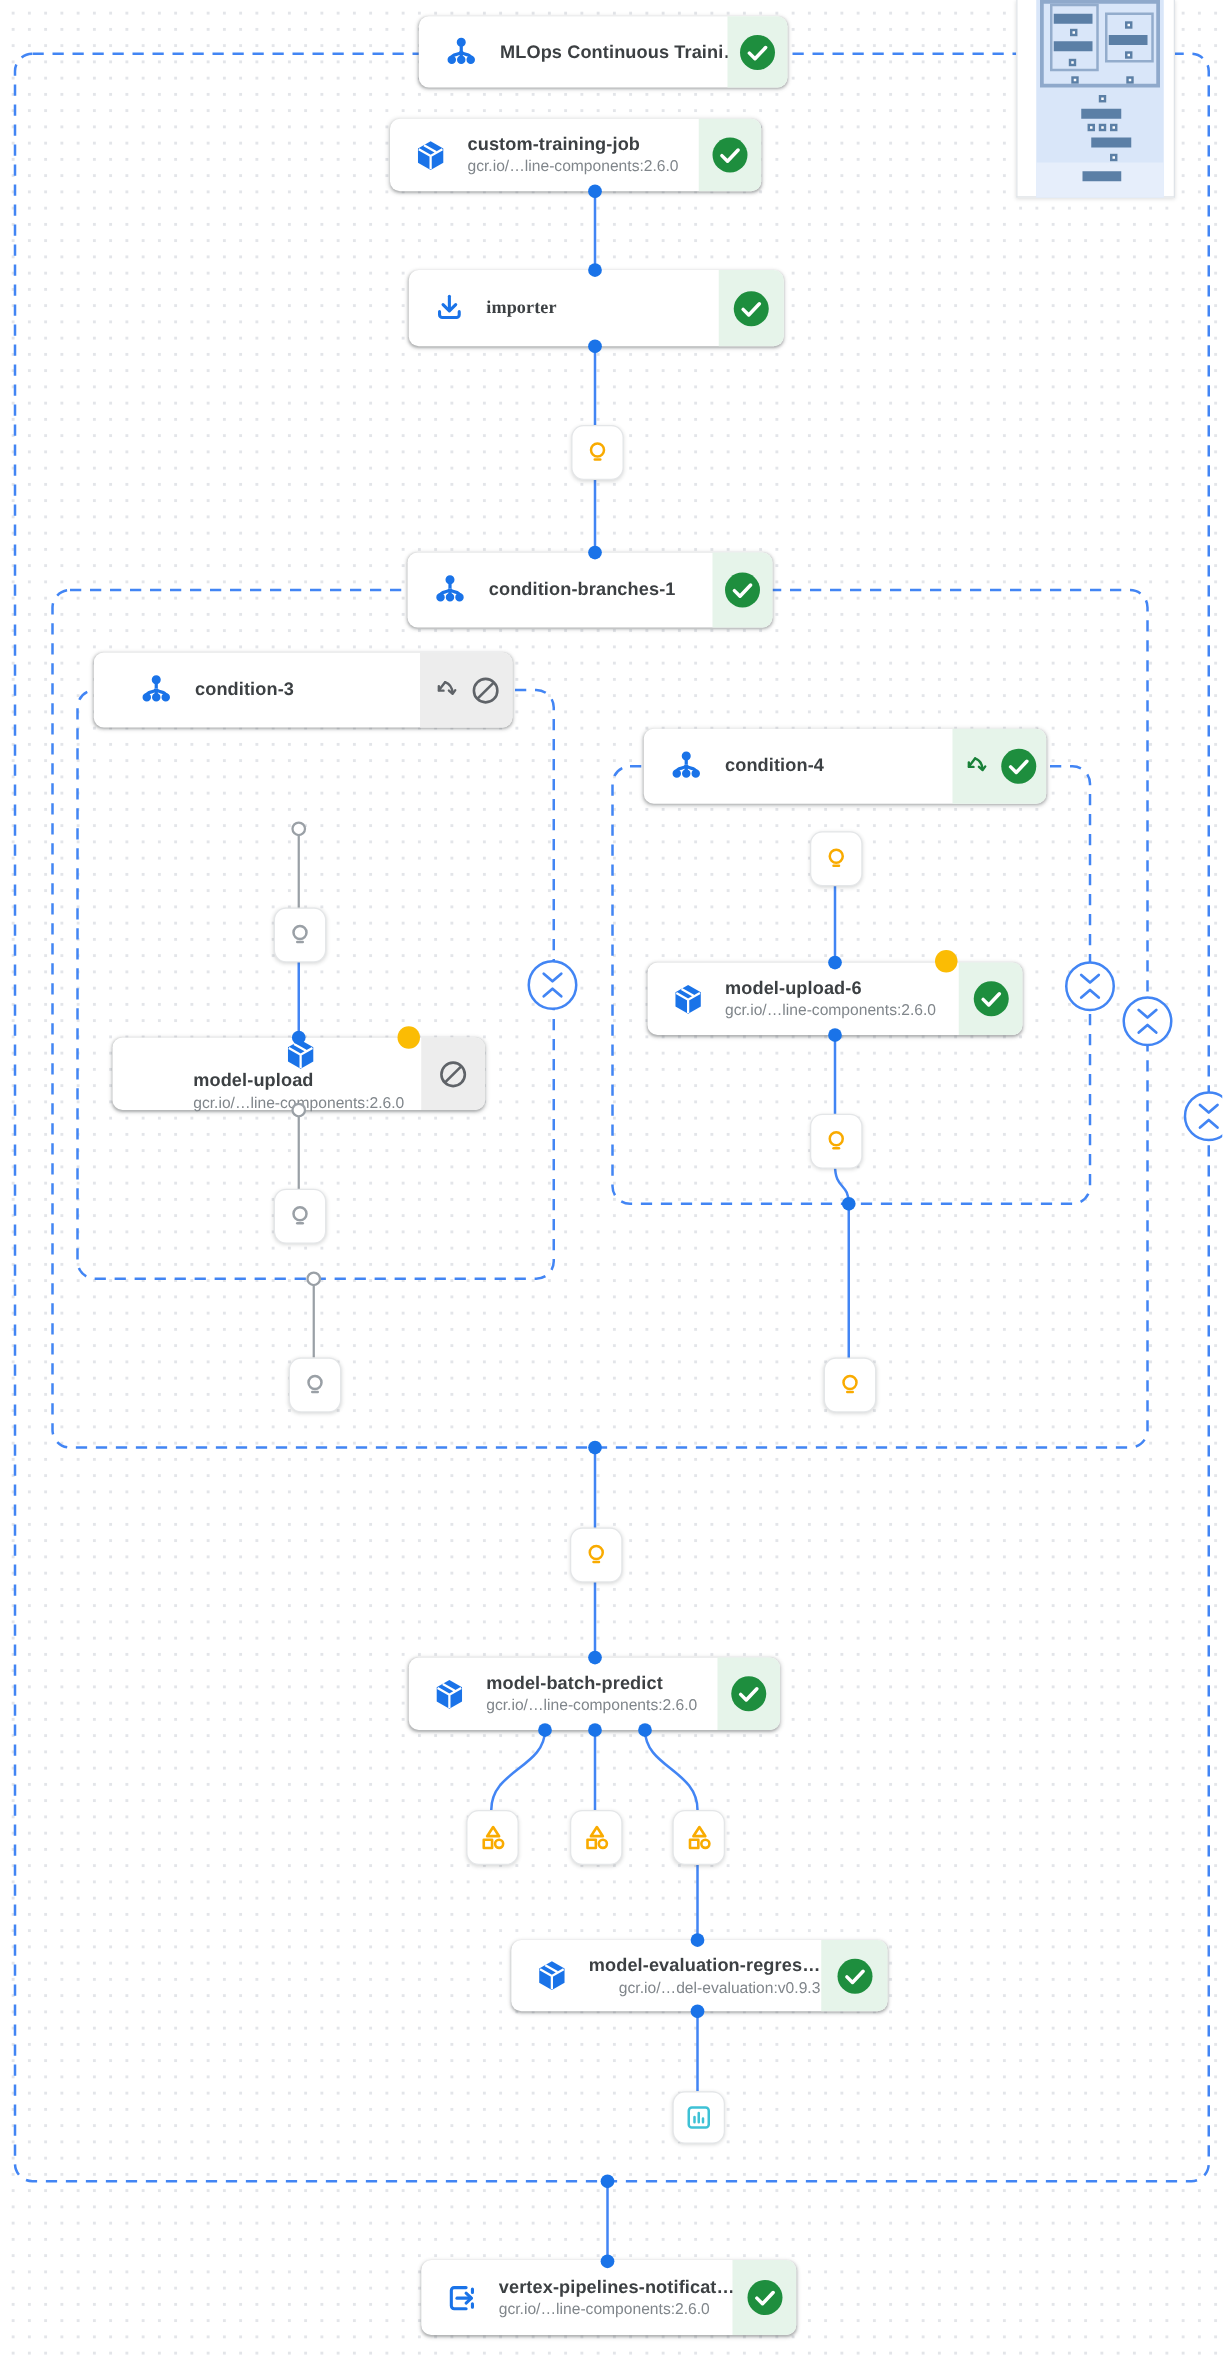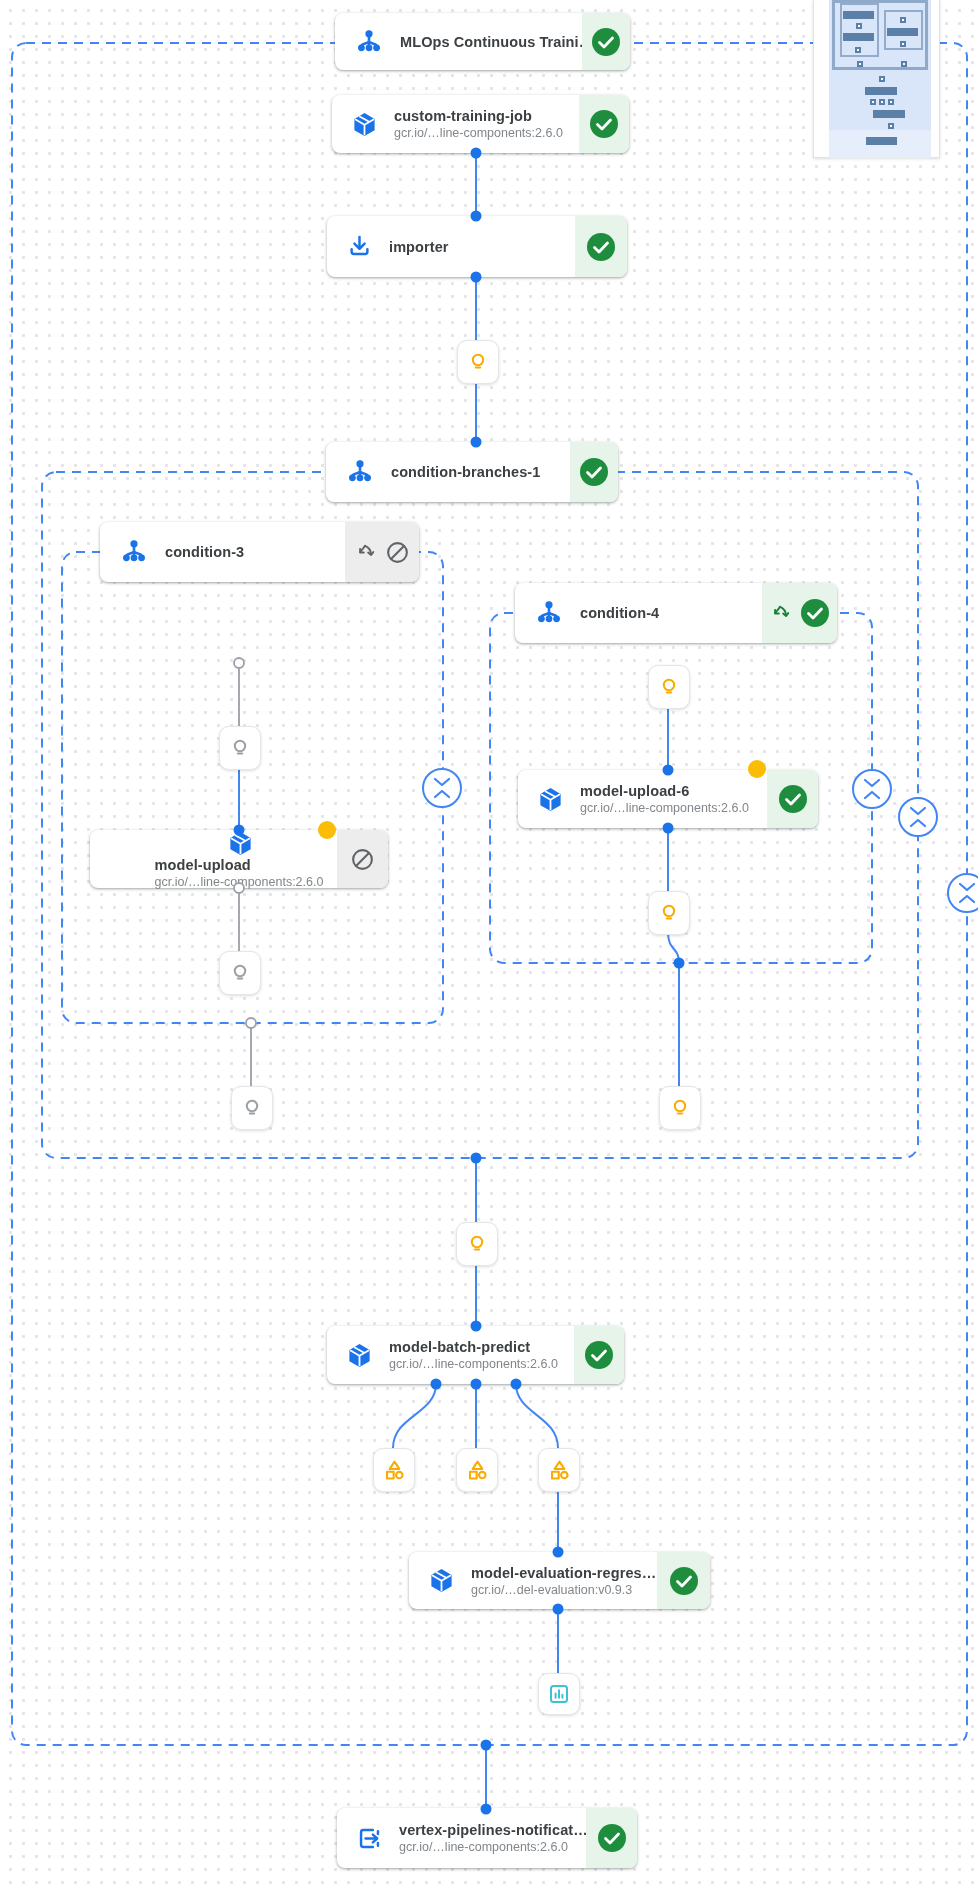--- a/index.html
+++ b/index.html
@@ -103,40 +103,40 @@
         <span class="ntitle">MLOps Continuous Traini…</span>
       </div>
     <div class="status green" style="width:48px;">
       <svg width="30" height="30" viewBox="0 0 30 30">
           <circle cx="15" cy="15" r="14" fill="#1e8e3e"></circle>
           <path d="M8.5 15.5 L13 20 L21.5 11" stroke="#fff" stroke-width="2.8" fill="none" stroke-linecap="round" stroke-linejoin="round"></path>
         </svg>
     </div>
   </div>
 
-  <div class="node" style="left:332px;top:95px;width:297px;height:58px;">
+  <div class="node" style="left:312px;top:95px;width:297px;height:58px;">
     <span class="nicon">
       <svg width="27" height="27" viewBox="0 0 24 24">
           <path d="M12 1.8 21 7 v10 L12 22.2 3 17 V7 Z" fill="#1a73e8"></path>
           <path d="M3.6 7.4 L12 12.2 L20.4 7.4 M12 12.2 V21.6 M7.3 4.6 L15.8 9.4" stroke="#fff" stroke-width="1.6" fill="none"></path>
         </svg>
     </span>
     <div class="ntext">
       <span class="ntitle">custom-training-job</span>
       <span class="nsub">gcr.io/…line-components:2.6.0</span>
     </div>
     <div class="status green" style="width:50px;">
       <svg width="30" height="30" viewBox="0 0 30 30">
           <circle cx="15" cy="15" r="14" fill="#1e8e3e"></circle>
           <path d="M8.5 15.5 L13 20 L21.5 11" stroke="#fff" stroke-width="2.8" fill="none" stroke-linecap="round" stroke-linejoin="round"></path>
         </svg>
     </div>
   </div>
 
-  <div class="node" style="left:327px;top:216px;width:300px;height:61px;">
+  <div class="node" style="left:327px;top:216px;width:300px;height:61px;font-family:Liberation Serif, serif;">
     <span class="nicon">
       <svg width="27" height="27" viewBox="0 0 24 24" fill="none" stroke="#1a73e8" stroke-width="2.2" stroke-linecap="round" stroke-linejoin="round">
           <path d="M12 3.5 V13"></path>
           <path d="M7.5 9.5 L12 14 L16.5 9.5"></path>
           <path d="M5 14.5 v2.2 a2 2 0 0 0 2 2 h10 a2 2 0 0 0 2-2 V14.5"></path>
         </svg>
     </span>
     <div class="ntext">
         <span class="ntitle">importer</span>
       </div>
@@ -165,21 +165,21 @@
         <span class="ntitle">condition-branches-1</span>
       </div>
     <div class="status green" style="width:48px;">
       <svg width="30" height="30" viewBox="0 0 30 30">
           <circle cx="15" cy="15" r="14" fill="#1e8e3e"></circle>
           <path d="M8.5 15.5 L13 20 L21.5 11" stroke="#fff" stroke-width="2.8" fill="none" stroke-linecap="round" stroke-linejoin="round"></path>
         </svg>
     </div>
   </div>
 
-  <div class="node" style="left:100px;top:522px;width:319px;height:60px;">
+  <div class="node" style="left:75px;top:522px;width:319px;height:60px;padding-left:16px;">
     <span class="nicon">
       <svg width="30" height="28" viewBox="0 0 24 24">
           <g fill="#1a73e8" stroke="#1a73e8">
             <circle cx="12" cy="5" r="2.6"></circle>
             <path d="M12 7v4" stroke-width="2.2" fill="none"></path>
             <path d="M12 11 C12 14 5.5 12.5 5.5 15.5 M12 11 V15.5 M12 11 C12 14 18.5 12.5 18.5 15.5" stroke-width="2.2" fill="none"></path>
             <circle cx="5.5" cy="17" r="2.4"></circle>
             <circle cx="12" cy="17" r="2.4"></circle>
             <circle cx="18.5" cy="17" r="2.4"></circle>
           </g>
@@ -283,21 +283,21 @@
       <span class="nsub">gcr.io/…line-components:2.6.0</span>
     </div>
     <div class="status green" style="width:50px;">
       <svg width="30" height="30" viewBox="0 0 30 30">
           <circle cx="15" cy="15" r="14" fill="#1e8e3e"></circle>
           <path d="M8.5 15.5 L13 20 L21.5 11" stroke="#fff" stroke-width="2.8" fill="none" stroke-linecap="round" stroke-linejoin="round"></path>
         </svg>
     </div>
   </div>
 
-  <div class="node" style="left:409px;top:1552px;width:301px;height:57px;">
+  <div class="node" style="left:409px;top:1552px;width:301px;height:57px;text-align:right;">
     <span class="nicon">
       <svg width="27" height="27" viewBox="0 0 24 24">
           <path d="M12 1.8 21 7 v10 L12 22.2 3 17 V7 Z" fill="#1a73e8"></path>
           <path d="M3.6 7.4 L12 12.2 L20.4 7.4 M12 12.2 V21.6 M7.3 4.6 L15.8 9.4" stroke="#fff" stroke-width="1.6" fill="none"></path>
         </svg>
     </span>
     <div class="ntext">
       <span class="ntitle">model-evaluation-regres…</span>
       <span class="nsub">gcr.io/…del-evaluation:v0.9.3</span>
     </div>

